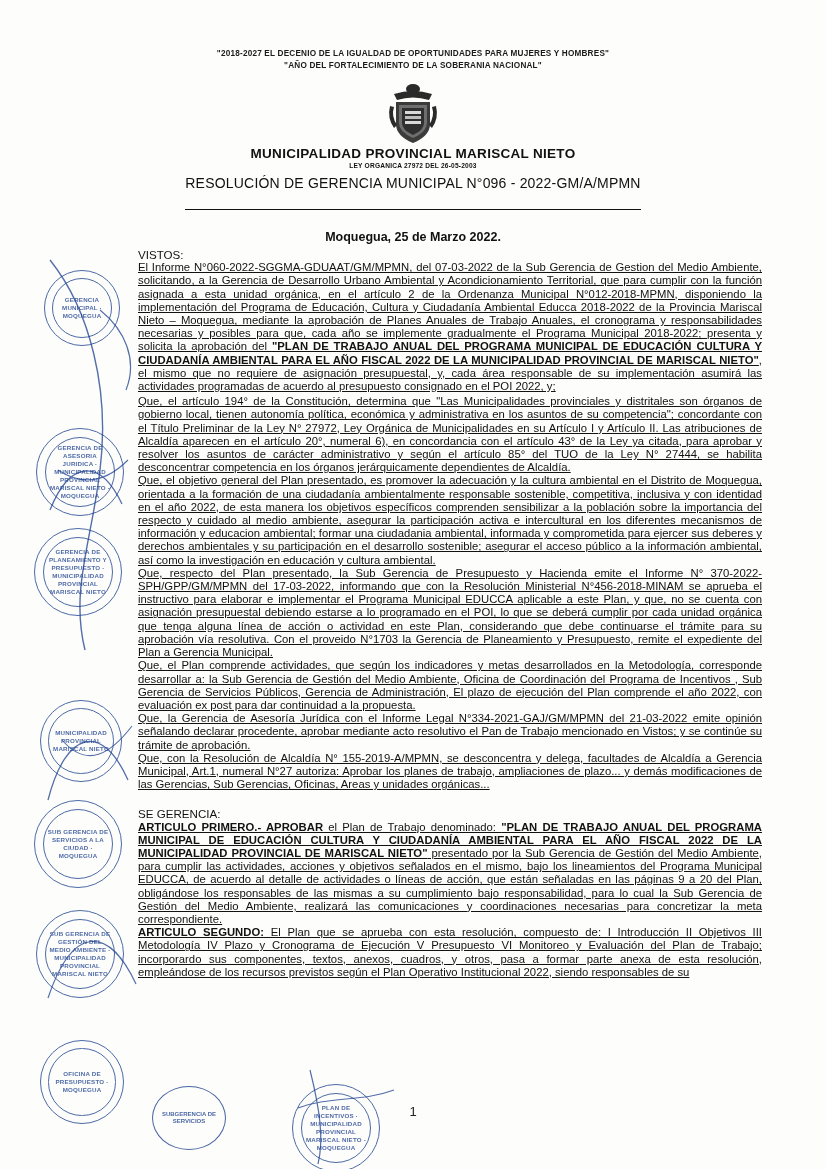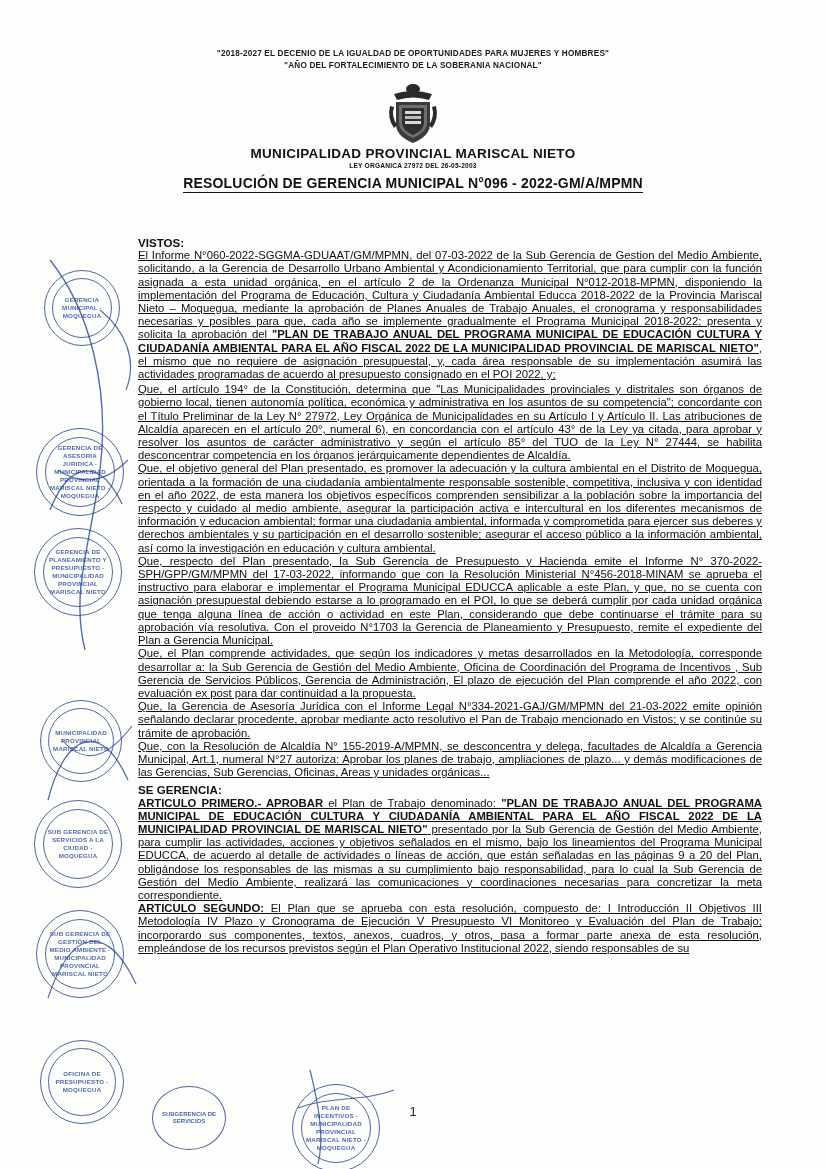--- a/index.html
+++ b/index.html
@@ -52,49 +52,49 @@
     margin-top: 2px;
   }
   .ley {
     font-size: 6.6px;
     font-weight: bold;
     letter-spacing: .2px;
     margin-top: 1px;
   }
   .reso {
     font-size: 14px;
-    font-weight: bold;
+    font-weight: normal;
     letter-spacing: .2px;
     margin-top: 6px;
     display: inline-block;
     border-bottom: 1.6px solid #111;
-    padding-bottom: 1px;
+    padding-bottom: 18px;
   }
   .place {
     font-size: 12.5px;
     font-weight: bold;
     margin-top: 20px;
     text-align: center;
   }
 
   
   .content {
     position: absolute;
     left: 138px;
     top: 232px;
     width: 624px;
     font-size: 11.3px;
     line-height: 13.2px;
     text-align: justify;
     color: #121212;
   }
   .sec-label {
-    font-weight: bold;
+    font-weight: normal;
     font-size: 11.6px;
-    margin-top: 4px;
+    margin-top: 16px;
   }
   p.par {
     margin: 0 0 0 0;
     text-indent: 0;
     text-decoration: underline;
   }
   p.par + p.par { margin-top: 0px; }
   .b { font-weight: bold; }
   .blk { margin-bottom: 2px; }
 
@@ -181,20 +181,21 @@
             <rect x="19" y="39" width="16" height="3" fill="#d8d8d8"></rect>
             <path d="M4 24 q-3 12 4 22 l3 -3 q-6 -9 -3 -18 z"></path>
             <path d="M50 24 q3 12 -4 22 l-3 -3 q6 -9 3 -18 z"></path>
           </g>
         </svg>
       </div>
 
       <div class="muni">MUNICIPALIDAD PROVINCIAL MARISCAL NIETO</div>
       <div class="ley">LEY ORGANICA 27972 DEL 26-05-2003</div>
       <div><span class="reso">RESOLUCIÓN DE GERENCIA MUNICIPAL N°096 - 2022-GM/A/MPMN</span></div>
+      <div class="place">Moquegua,  25 de Marzo 2022.</div>
     </div>
 
     <div class="content">
 
       <div class="blk">
         <div class="sec-label">VISTOS:</div>
         <p class="par"><span>El Informe N°060-2022-SGGMA-GDUAAT/GM/MPMN, del 07-03-2022 de la Sub Gerencia de Gestion del Medio Ambiente, solicitando, a la Gerencia de Desarrollo Urbano Ambiental y Acondicionamiento Territorial, que para cumplir con la función asignada a esta unidad orgánica, en el artículo 2 de la Ordenanza Municipal N°012-2018-MPMN, disponiendo la implementación del Programa de Educación, Cultura y Ciudadanía Ambiental Educca 2018-2022 de la Provincia Mariscal Nieto – Moquegua, mediante la aprobación de Planes Anuales de Trabajo Anuales, el cronograma y responsabilidades necesarias y posibles para que, cada año se implemente gradualmente el Programa Municipal 2018-2022;  presenta y solicita la aprobación del </span><span class="b">"PLAN DE TRABAJO ANUAL DEL PROGRAMA MUNICIPAL DE EDUCACIÓN CULTURA Y CIUDADANÍA AMBIENTAL PARA EL AÑO FISCAL 2022 DE LA MUNICIPALIDAD PROVINCIAL DE MARISCAL NIETO"</span><span>, el mismo que no requiere de asignación presupuestal, y, cada área responsable de su implementación asumirá las actividades programadas de acuerdo al presupuesto consignado en el POI 2022, y;</span></p>
       </div>
 
       <div class="blk">

